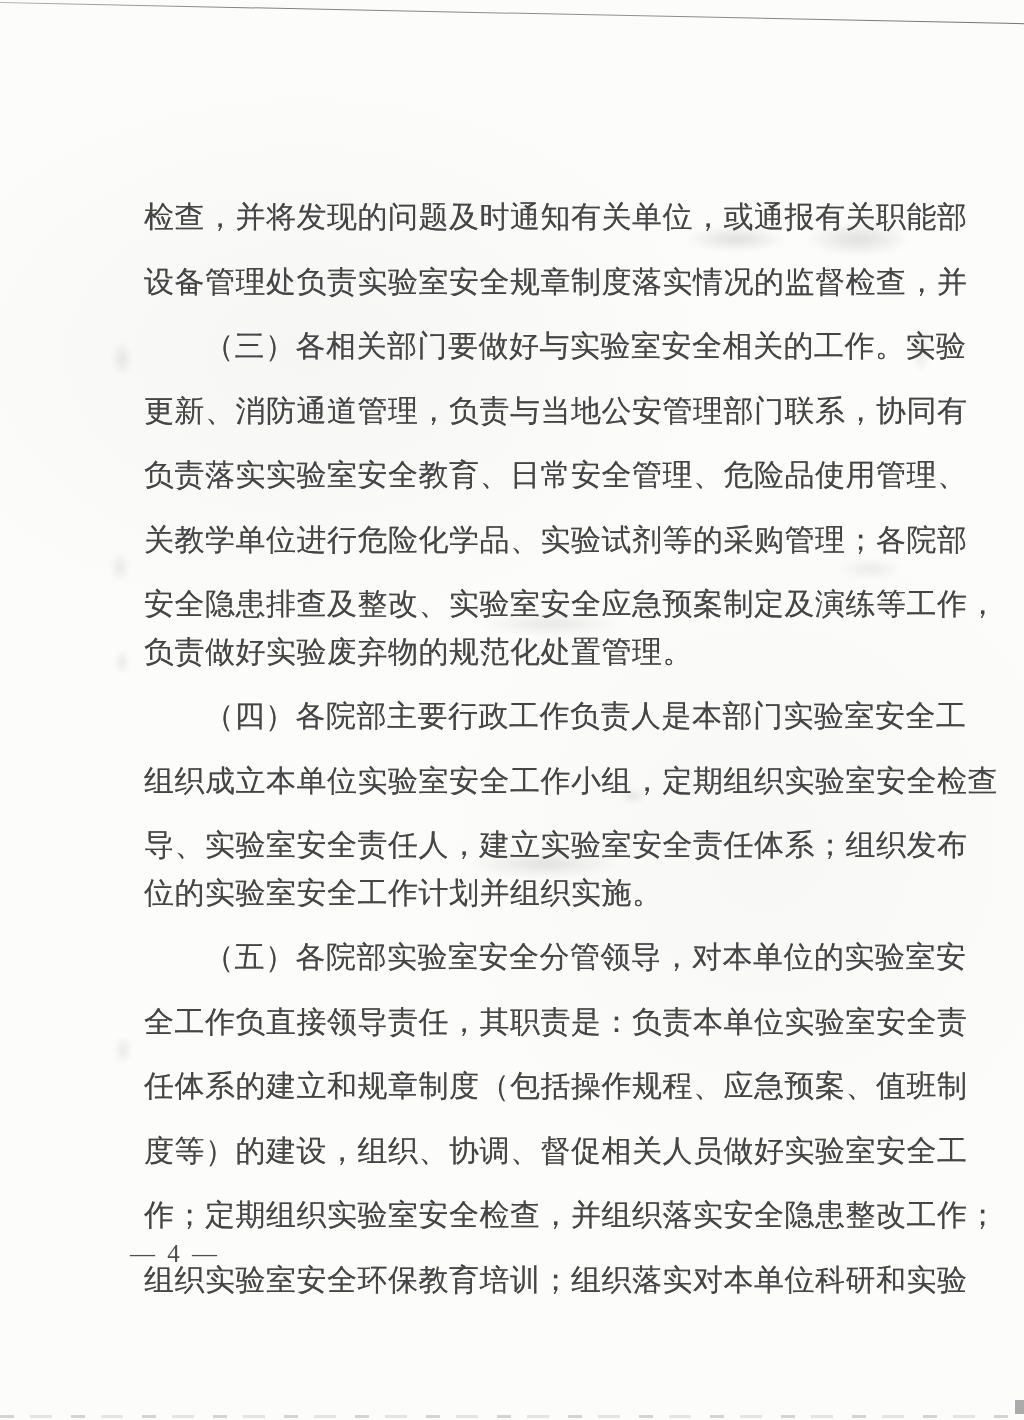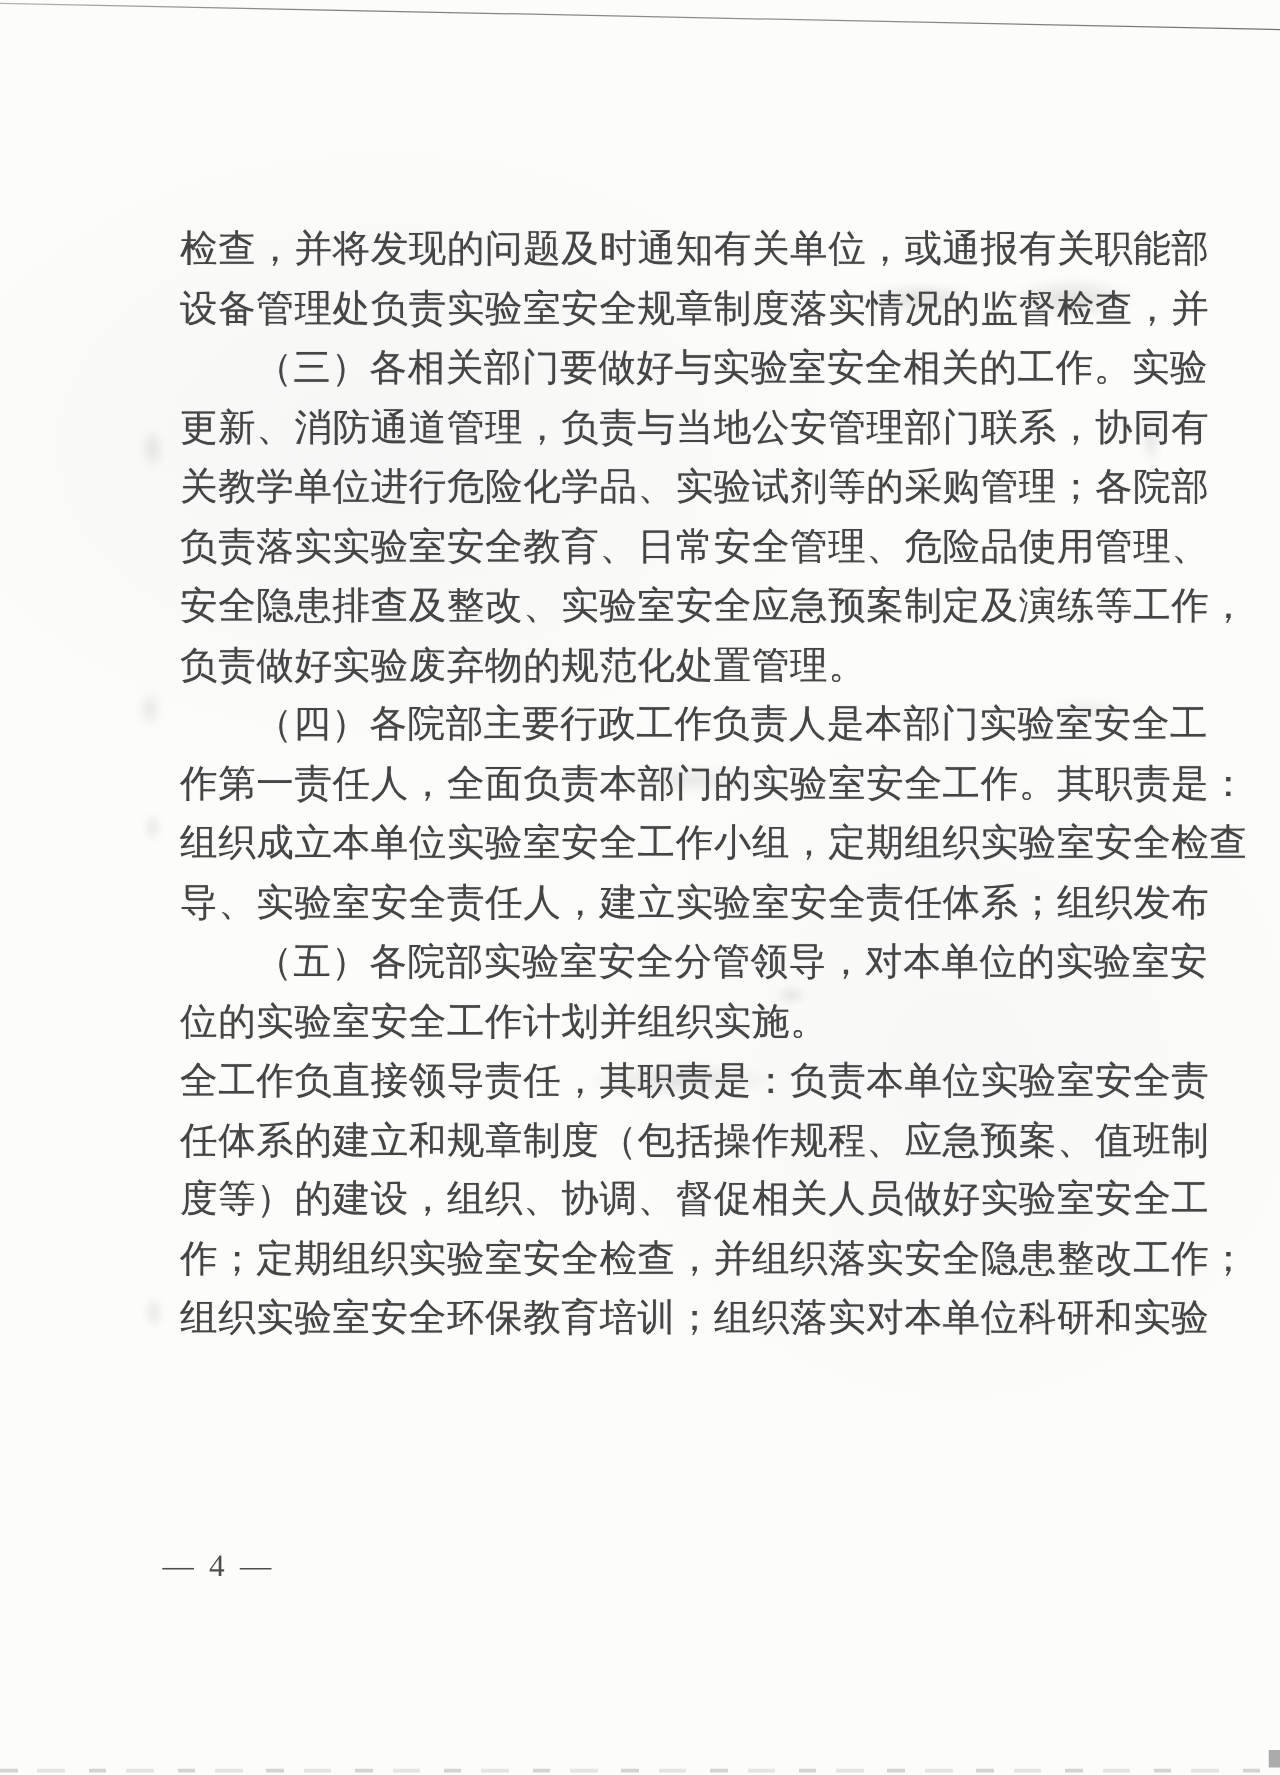--- a/index.html
+++ b/index.html
@@ -43,20 +43,21 @@
     line-height: 47.5px;
     font-size: 30px;
     color: #454545;
     white-space: nowrap;
     letter-spacing: 0.5px;
     text-shadow: 0 0 0.6px rgba(70,70,70,0.55);
   }
   .line.just {
     text-align: justify;
     text-align-last: justify;
+    margin-top: 17px;
   }
   .line.indent {
     padding-left: 60px;
   }
 
   .page-number {
     position: absolute;
     left: 130px;
     top: 1240px;
     font-size: 25px;
@@ -125,30 +126,29 @@
   <div class="smudge s8"></div>
   <div class="smudge s9"></div>
   <div class="smudge s10"></div>
   <div class="smudge s11"></div>
 
   <div class="doc-content">
       <div class="line just">检查，并将发现的问题及时通知有关单位，或通报有关职能部</div>
       <div class="line just">设备管理处负责实验室安全规章制度落实情况的监督检查，并</div>
       <div class="line indent just">（三）各相关部门要做好与实验室安全相关的工作。实验</div>
       <div class="line just">更新、消防通道管理，负责与当地公安管理部门联系，协同有</div>
+      <div class="line just">负责落实实验室安全教育、日常安全管理、危险品使用管理、</div>
       <div class="line just">关教学单位进行危险化学品、实验试剂等的采购管理；各院部</div>
-      <div class="line just">负责落实实验室安全教育、日常安全管理、危险品使用管理、</div>
       <div class="line just">安全隐患排查及整改、实验室安全应急预案制定及演练等工作，</div>
       <div class="line">负责做好实验废弃物的规范化处置管理。</div>
       <div class="line indent just">（四）各院部主要行政工作负责人是本部门实验室安全工</div>
-      <div class="line just">作第一责任人，全面负责本部门的实验室安全工作。其职责是：</div>
       <div class="line just">组织成立本单位实验室安全工作小组，定期组织实验室安全检查</div>
       <div class="line just">导、实验室安全责任人，建立实验室安全责任体系；组织发布</div>
+      <div class="line">位的实验室安全工作计划并组织实施。</div>
       <div class="line indent just">（五）各院部实验室安全分管领导，对本单位的实验室安</div>
-      <div class="line">位的实验室安全工作计划并组织实施。</div>
       <div class="line just">全工作负直接领导责任，其职责是：负责本单位实验室安全责</div>
       <div class="line just">任体系的建立和规章制度（包括操作规程、应急预案、值班制</div>
       <div class="line just">度等）的建设，组织、协调、督促相关人员做好实验室安全工</div>
       <div class="line just">作；定期组织实验室安全检查，并组织落实安全隐患整改工作；</div>
       <div class="line just">组织实验室安全环保教育培训；组织落实对本单位科研和实验</div>
     </div>
 
   <div class="page-number">— 4 —</div>
 
   <div class="scan-bottom-noise"></div>

